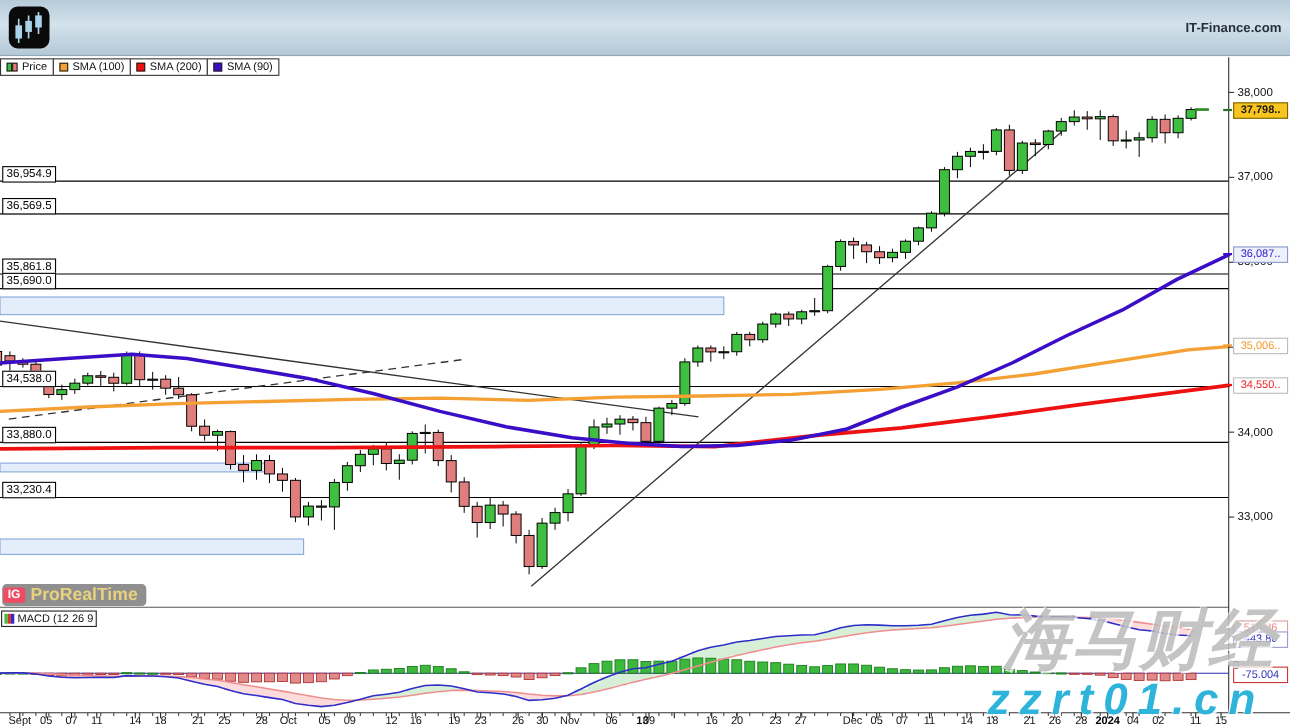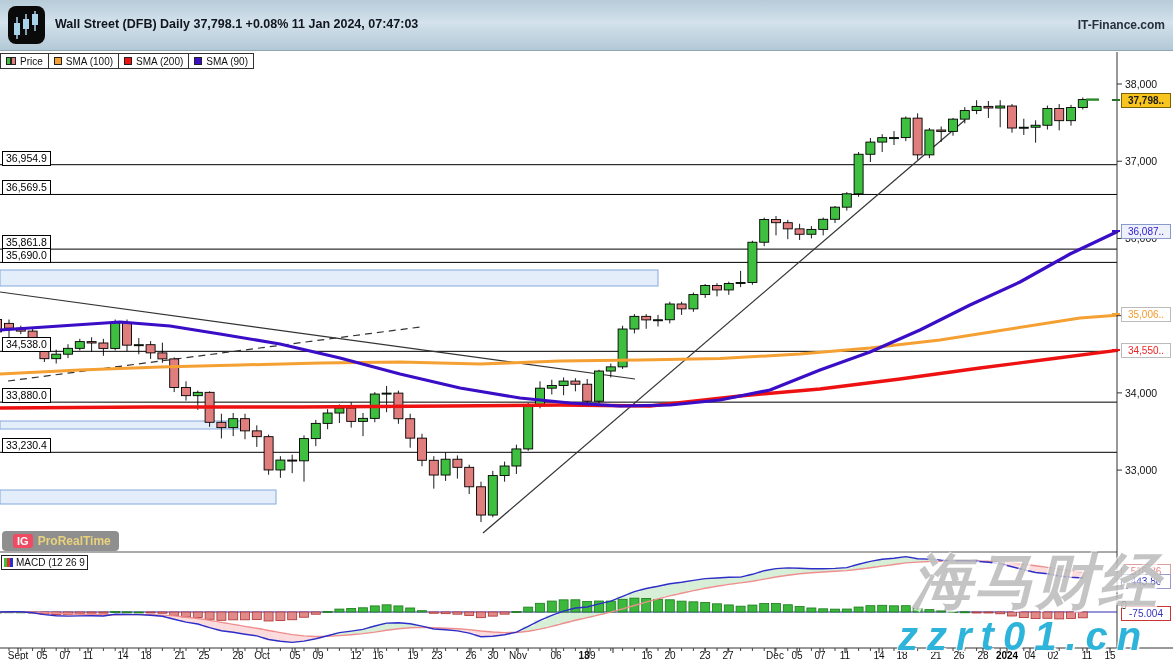--- a/index.html
+++ b/index.html
@@ -20,24 +20,24 @@
   .legico span{width:8px;height:8px;display:inline-block;border:1px solid #222;box-sizing:border-box;}
   .legico.dual span{width:5px;}
   .overlay{position:absolute;left:0;top:0;z-index:4;width:1173px;height:660px;pointer-events:none;}
   .lvlbox{position:absolute;background:#fff;border:1px solid #000;font-size:10.5px;color:#000;
     padding:0 3px;height:13px;line-height:13px;white-space:nowrap;}
   .rtick{position:absolute;font-size:10.5px;color:#111;white-space:nowrap;}
   .rbox{position:absolute;left:1121px;width:48px;height:13px;line-height:13px;font-size:10px;
     text-align:center;border:1px solid #999;background:#fff;white-space:nowrap;overflow:hidden;}
   .dlabel{position:absolute;top:650px;font-size:10px;color:#111;transform:translateX(-50%);white-space:nowrap;}
   .prt{position:absolute;left:2px;top:531px;height:18px;z-index:4;display:flex;align-items:center;
-    background:#8f8f8f;border-radius:4px;padding:1px 8px 1px 11px;gap:5px;}
+    background:#8f8f8f;border-radius:4px;padding:1px 8px 1px 1px;gap:5px;}
   .prt .ig{background:#ef4b63;color:#fff;font-weight:bold;font-size:11px;border-radius:3px;
     padding:1px 4px;}
-  .prt .prtname{color:#e8d27c;font-weight:bold;font-size:12px;}
+  .prt .prtname{color:#e8d27c;font-weight:bold;font-size:16px;}
   .macdlabel{position:absolute;left:1px;top:555px;z-index:4;background:#fff;border:1px solid #222;
     height:13px;display:flex;align-items:center;gap:3px;padding:0 2px;font-size:10px;color:#111;
     max-width:114px;overflow:hidden;white-space:nowrap;}
   .macdico{display:inline-flex;height:9px;}
   .macdico span{width:3px;height:9px;display:inline-block;}
   .wm-cn{position:absolute;left:912px;top:542px;z-index:6;font-size:60px;font-weight:bold;
     font-style:italic;letter-spacing:2px;color:rgba(148,148,148,.55);
     font-family:"DejaVu Sans",sans-serif;
     text-shadow:2px 2px 0 rgba(255,255,255,.75),-1px -1px 0 rgba(255,255,255,.6);}
   .wm-url{position:absolute;left:898px;top:614px;z-index:6;font-size:40px;font-weight:bold;
@@ -587,21 +587,20 @@
   <div class="applogo">
     <svg width="30" height="32" viewBox="0 0 30 32">
       <line x1="5" y1="8" x2="5" y2="30" stroke="#a9d3e8" stroke-width="1.5"></line>
       <rect x="2" y="14" width="6" height="12" fill="#a9d3e8"></rect>
       <line x1="14" y1="5" x2="14" y2="26" stroke="#a9d3e8" stroke-width="1.5"></line>
       <rect x="11" y="10" width="6" height="10" fill="#a9d3e8"></rect>
       <line x1="23" y1="2" x2="23" y2="22" stroke="#a9d3e8" stroke-width="1.5"></line>
       <rect x="20" y="5" width="6" height="11" fill="#a9d3e8"></rect>
     </svg>
   </div>
-  <div class="title">Wall Street (DFB) Daily 37,798.1 +0.08% 11 Jan 2024, 07:47:03</div>
   <div class="brand">IT-Finance.com</div>
 </div>
 
 <div class="legendrow" id="legendrow">
     <div class="legbox">
       <span class="legico dual">
         <span style="background: rgb(63, 191, 63);"></span>
         <span style="background: rgb(224, 125, 125);"></span>
       </span>
       <span>Price</span>

